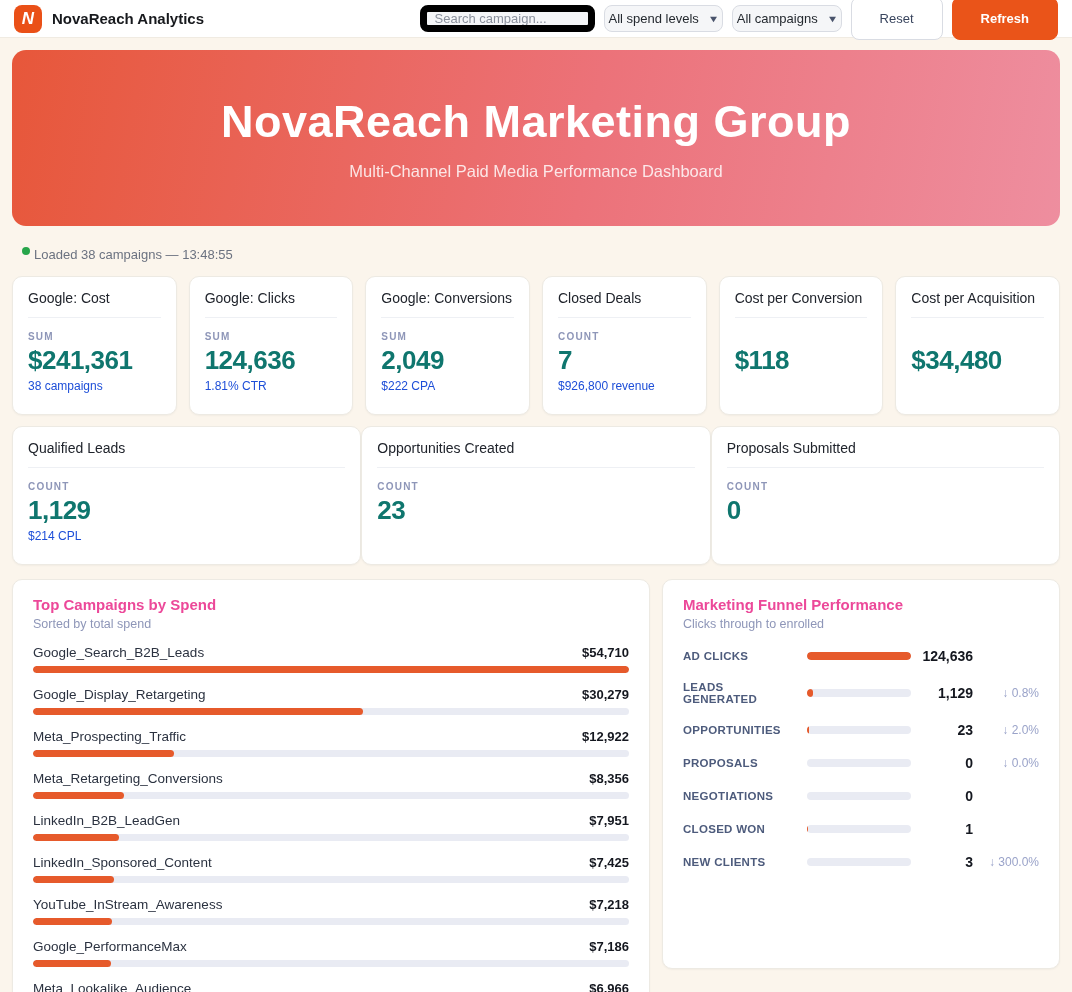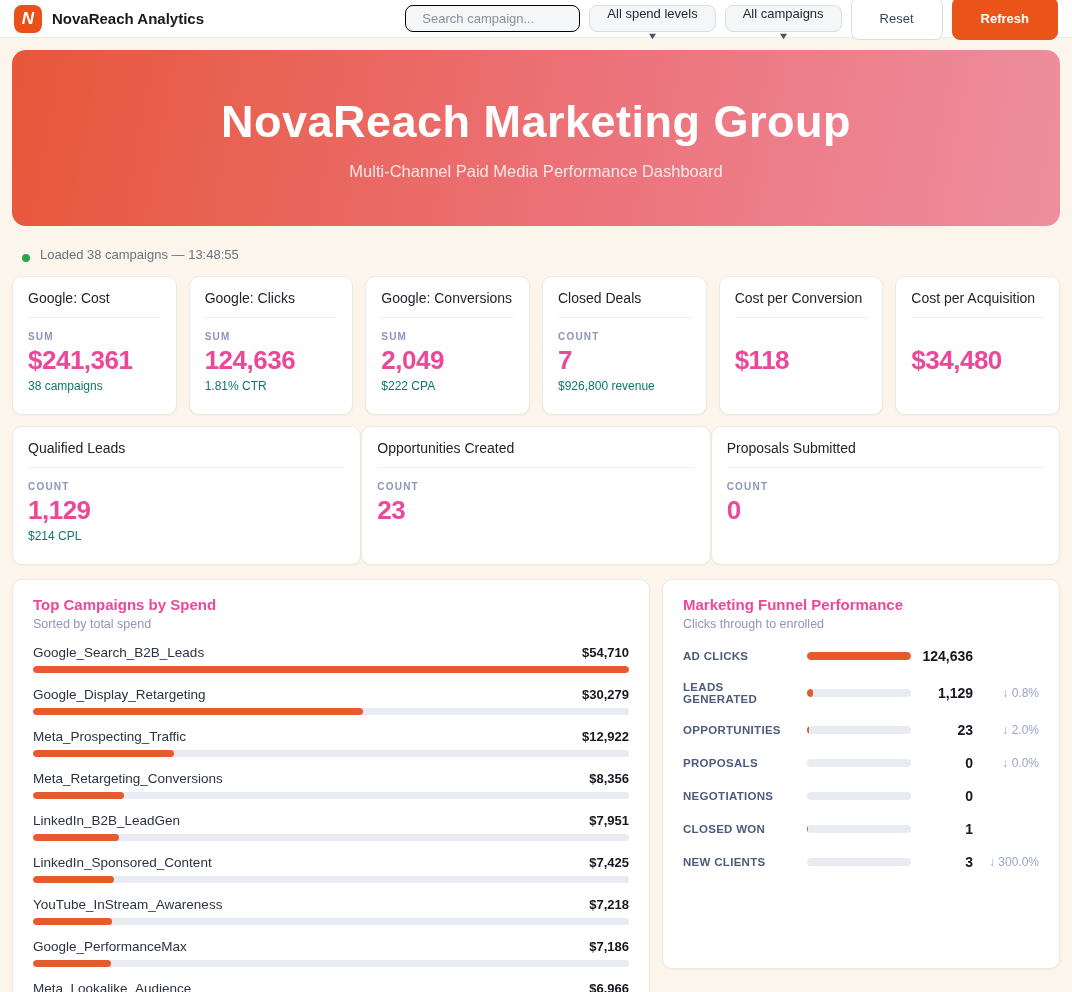--- a/index.html
+++ b/index.html
@@ -18,68 +18,68 @@
   .brand { display:flex; align-items:center; gap:10px; }
   .logo {
     width:28px; height:28px; border-radius:8px; background:#ea5017;
     display:flex; align-items:center; justify-content:center;
   }
   .logo span { color:#fff; font-weight:bold; font-style:italic; font-size:17px; line-height:1; }
   .app-title { font-size:15px; font-weight:bold; color:#17191d; }
 
   .controls { display:flex; align-items:center; gap:9px; }
   .search-input {
-    width:175px; height:27px; border:1px solid #000000; border-radius:8px;
-    background:#f5f6f8; padding:0 16px; font-size:13px; color:#333;
+    width:175px; height:27px; border:7px solid #000000; border-radius:8px;
+    background:#f5f6f8; padding:0 8px; font-size:13px; color:#333;
     font-family:"Liberation Sans", sans-serif; outline:none;
   }
   .search-input::placeholder { color:#8a909c; }
   .select {
     height:27px; border:1px solid #d9dce3; border-radius:8px; background:#f5f6f8;
-    display:flex; align-items:center; gap:10px; padding:0 17px; cursor:pointer;flex-direction:column;
+    display:flex; align-items:center; gap:10px; padding:0 4px; cursor:pointer;
   }
   .select .sel-label { font-size:13px; color:#24292f; }
   .select .caret { font-size:9px; color:#49536b; transform:scaleX(1.3); }
   .btn {
     height:43px; border-radius:8px; font-size:13px; padding:0 28px; cursor:pointer;
     font-family:"Liberation Sans", sans-serif;
   }
   .btn-reset { background:#fff; border:1px solid #d9dce3; color:#39455e; }
   .btn-refresh { background:#ea5419; border:1px solid #ea5419; color:#fff; font-weight:bold;text-align:center; }
 
   
   .hero {
     margin:12px; height:176px; border-radius:14px;
     background:linear-gradient(100deg,#e7573a 0%,#ec7279 55%,#ee8e9f 100%);
     display:flex; flex-direction:column; align-items:center; justify-content:center;
   }
   .hero-title { color:#fff; font-size:45px; font-weight:bold; letter-spacing:.5px; }
   .hero-subtitle { color:rgba(255,255,255,.83); font-size:16.5px; margin-top:14px; }
 
   
-  .status-row { display:flex; align-items:flex-end; gap:10px; padding:9px 22px 10px; }
+  .status-row { display:flex; align-items:flex-start; gap:4px; padding:9px 22px 10px; }
   .status-dot { width:8px; height:8px; border-radius:50%; background:#27a54a; }
   .status-text { font-size:13px; color:#6b7280; }
 
   
   .kpi-grid1 { display:grid; grid-template-columns:repeat(6,1fr); gap:12px; margin:4px 12px 0; }
   .kpi-grid2 { display:grid; grid-template-columns:repeat(3,1fr); gap:0; margin:11px 12px 0; }
   .card {
     background:#fff; border:1px solid #edeae3; border-radius:10px;
     box-shadow:0 1px 2px rgba(30,30,30,.04);
   }
   .kpi-card { padding:13px 15px 14px; height:139px; }
   .kpi-title { font-size:14px; color:#20242c; }
   .kpi-divider { border-top:1px solid #eef0f4; margin-top:11px; }
   .kpi-label {
     font-size:10px; font-weight:bold; letter-spacing:1.2px; color:#8e96b8;
     margin-top:13px; min-height:12px; text-transform:uppercase;
   }
-  .kpi-value { font-size:26px; font-weight:800; color:#ec4899; letter-spacing:-.5px; margin-top:2px; }
-  .kpi-sub { font-size:12px; color:#0f766e; margin-top:3px; min-height:14px; }
+  .kpi-value { font-size:26px; font-weight:800; color:#0f766e; letter-spacing:-.5px; margin-top:2px; }
+  .kpi-sub { font-size:12px; color:#1d4ed8; margin-top:3px; min-height:14px; }
 
   
   .bottom-grid { display:grid; grid-template-columns:638px 1fr; gap:12px; margin:14px 12px 0; align-items:start; }
   .panel { padding:16px 20px 18px; }
   .panel-title { font-size:15px; font-weight:bold; color:#ec4899; }
   .panel-subtitle { font-size:12.5px; color:#8e96b8; margin-top:4px; }
 
   
   .campaign-list { margin-top:6px; }
   .campaign-row { margin-top:14px; }

